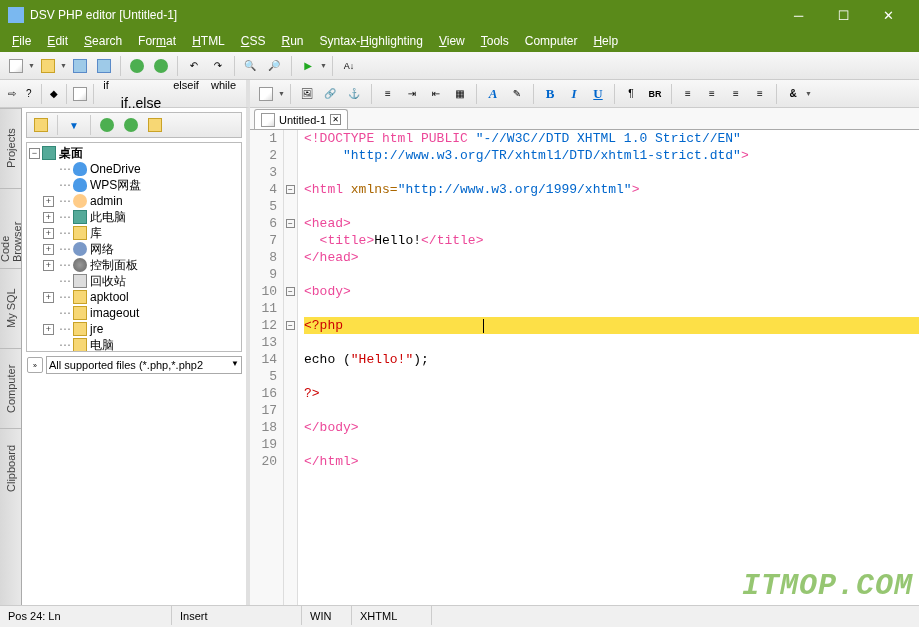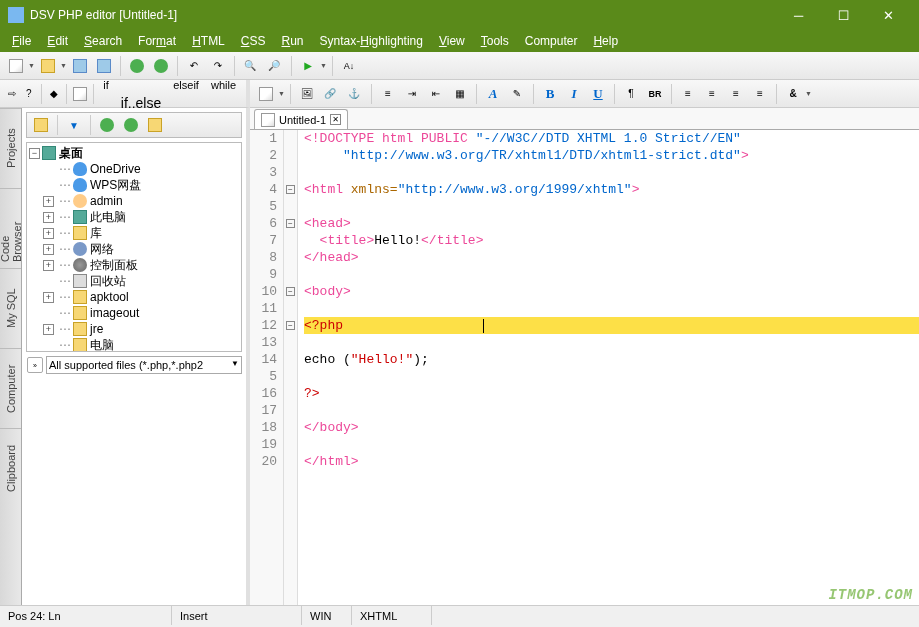--- a/index.html
+++ b/index.html
@@ -61,21 +61,21 @@
 .tok-tag { color: #ec4899; }
 .tok-str { color: #0066cc; }
 .tok-red { color: #cc0000; }
 .tok-attr { color: #aa6600; }
 .cursor { display: inline-block; width: 1px; height: 14px; background: black; vertical-align: middle; border-left: 1.5px solid black;}
 
 
 .statusbar { height: 20px; background: #f0f0f0; border-top: 1px solid #ccc; display: flex; align-items: center; font-size: 11px; }
 .statusbar .cell { padding: 0 8px; border-right: 1px solid #ccc; height: 100%; display: flex; align-items: center; }
 
-.watermark { position: absolute; right: 6px; bottom: 2px; font-size: 14px; font-weight: bold; font-style: italic; color: rgba(80,160,20,0.6); letter-spacing: 1px; pointer-events: none; }
+.watermark { position: absolute; right: 6px; bottom: 2px; font-size: 30px; font-weight: bold; font-style: italic; color: rgba(80,160,20,0.6); letter-spacing: 1px; pointer-events: none; }
 
 
 .i-file { background: linear-gradient(135deg,#fff 60%,#ddd); border:1px solid #999; }
 .i-folder { background: #f7d774; border:1px solid #c9a227; }
 .i-green { background: #4caf50; border-radius: 50%; }
 .i-gear { background: radial-gradient(#999,#666); border-radius: 50%; }
 .i-cloud { background:#4a9ae8;border-radius:50% 50% 40% 40%; }
 .i-disk { background:#9ecae8;border:1px solid #5a8ac8; }
 .i-monitor { background:#5a9; border:1px solid #387;}
 .i-net { background:#7a99c8;border-radius:50%; }

